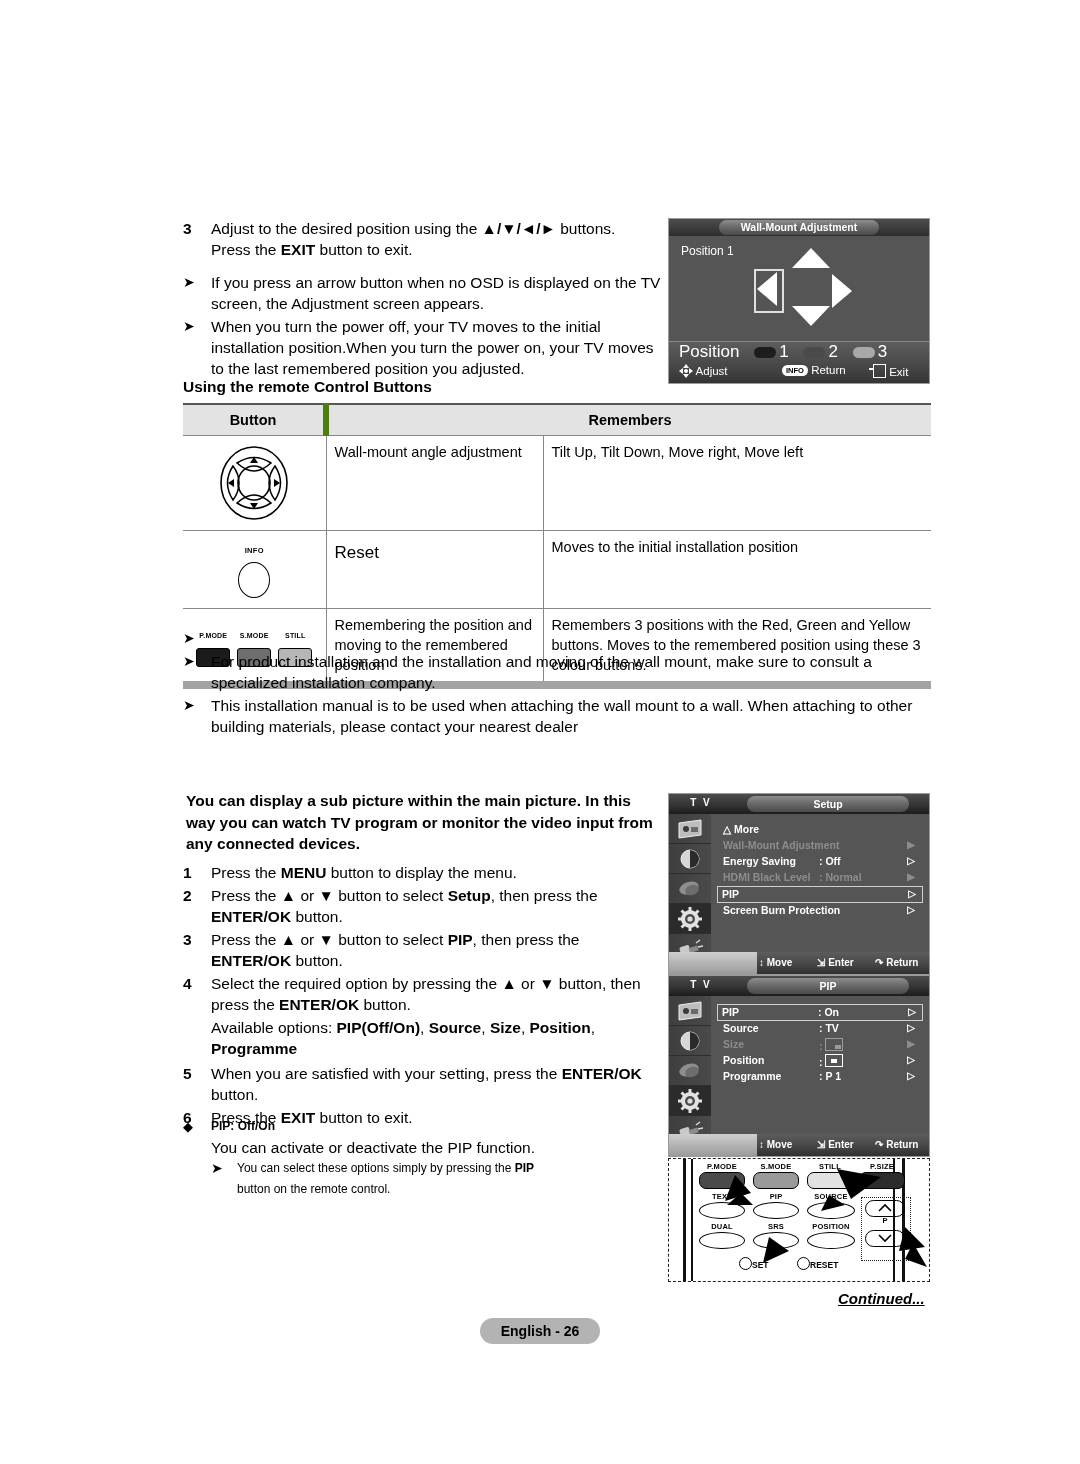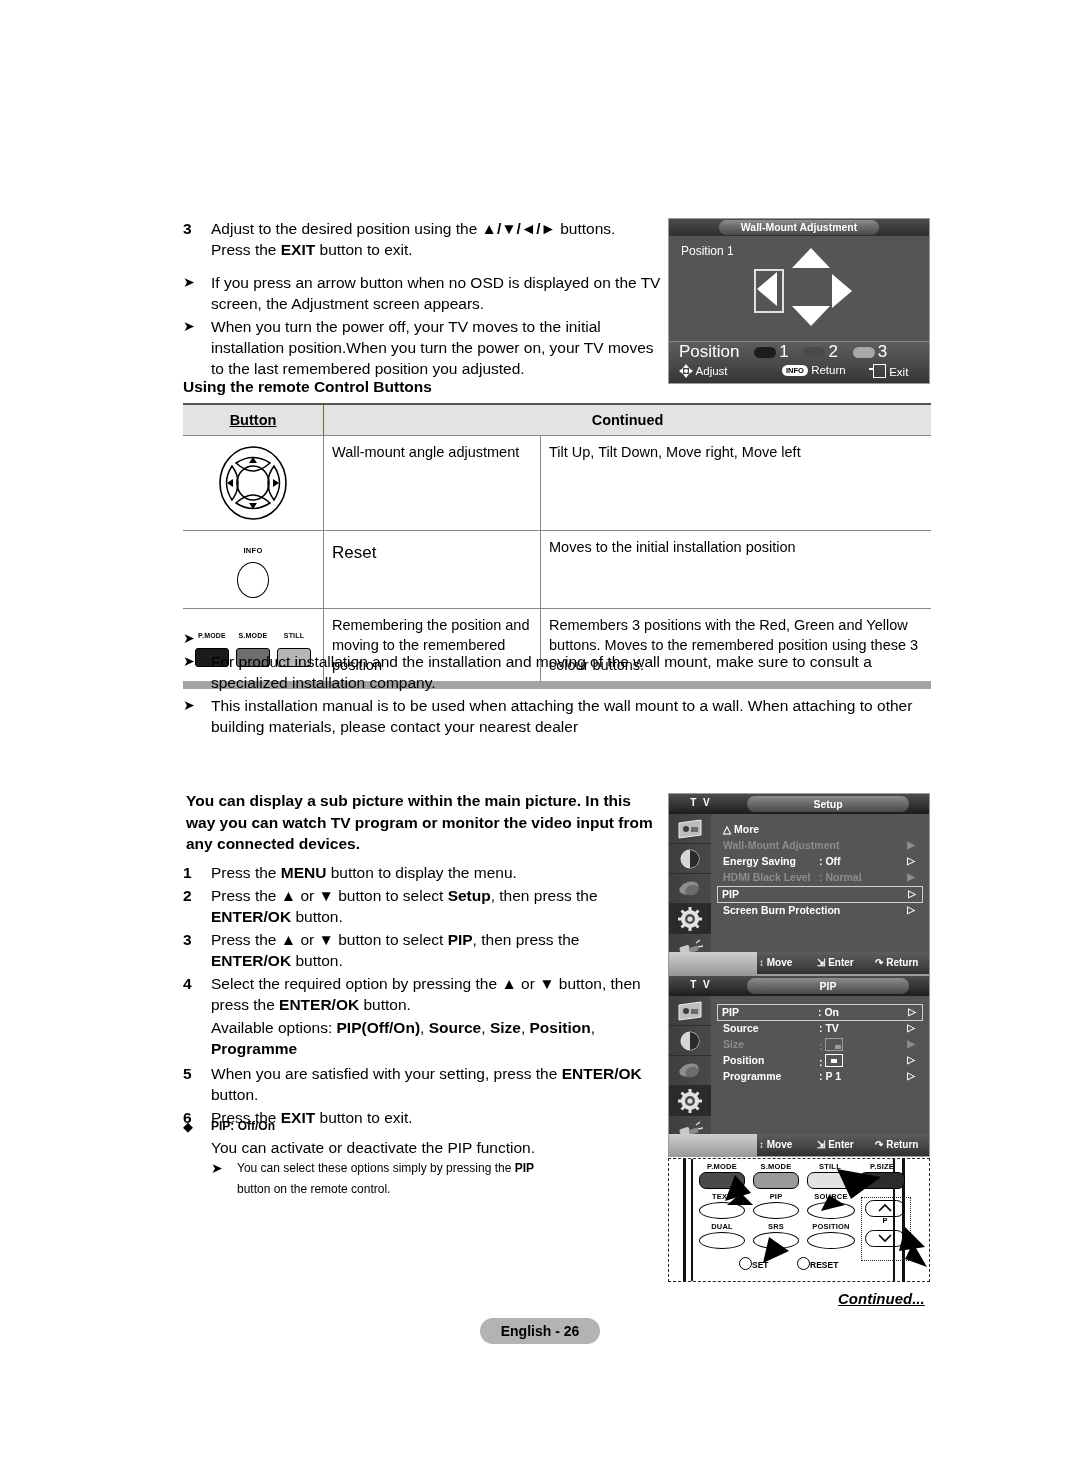--- a/index.html
+++ b/index.html
@@ -30,21 +30,21 @@
   .subhead{position:absolute;left:183px;top:378px;font-size:15.5px;font-weight:bold;}
 
   
   table.rc{position:absolute;left:183px;top:403px;width:748px;border-collapse:collapse;}
   table.rc th{
     background:#e3e3e3;
     border-top:2px solid #555;
     border-bottom:1px solid #888;
     font-size:14.5px;font-weight:bold;padding:7px 4px;text-align:center;
   }
-  table.rc th.c1{width:132px;border-right:1px solid #4d7c0f;text-decoration:underline;}
+  table.rc th.c1{width:132px;border-right:6px solid #4d7c0f;}
   table.rc td{
     border-bottom:1px solid #888;
     font-size:14.5px;
     padding:6px 8px;
     vertical-align:top;
     line-height:20px;
   }
   table.rc td.c1{width:132px;border-right:1px solid #888;text-align:center;vertical-align:middle;padding:8px 2px;}
   table.rc td.c2{width:200px;border-right:1px solid #888;}
   table.rc tr.last td{border-bottom:8px solid #a3a3a3;}
@@ -242,21 +242,21 @@
       </div>
     </div>
   </div>
 
   <div class="subhead">Using the remote Control Buttons</div>
 
   <table class="rc">
     <tbody>
         <tr>
       <th class="c1">Button</th>
-      <th colspan="2">Continued</th>
+      <th colspan="2">Remembers</th>
     </tr>
     <tr>
       <td class="c1">
         <div class="dpad">
           <svg width="74" height="74" viewBox="0 0 74 74">
             <ellipse cx="37" cy="37" rx="33" ry="36" fill="none" stroke="#000" stroke-width="1.6"></ellipse>
             <ellipse cx="37" cy="37" rx="16" ry="17" fill="none" stroke="#000" stroke-width="1.6"></ellipse>
             <path d="M20 17 Q37 6 54 17 Q45 25 37 25 Q29 25 20 17 Z" fill="none" stroke="#000" stroke-width="1.5"></path>
             <path d="M20 57 Q37 68 54 57 Q45 49 37 49 Q29 49 20 57 Z" fill="none" stroke="#000" stroke-width="1.5"></path>
             <path d="M16 20 Q5 37 16 54 Q22 46 22 37 Q22 28 16 20 Z" fill="none" stroke="#000" stroke-width="1.5"></path>

